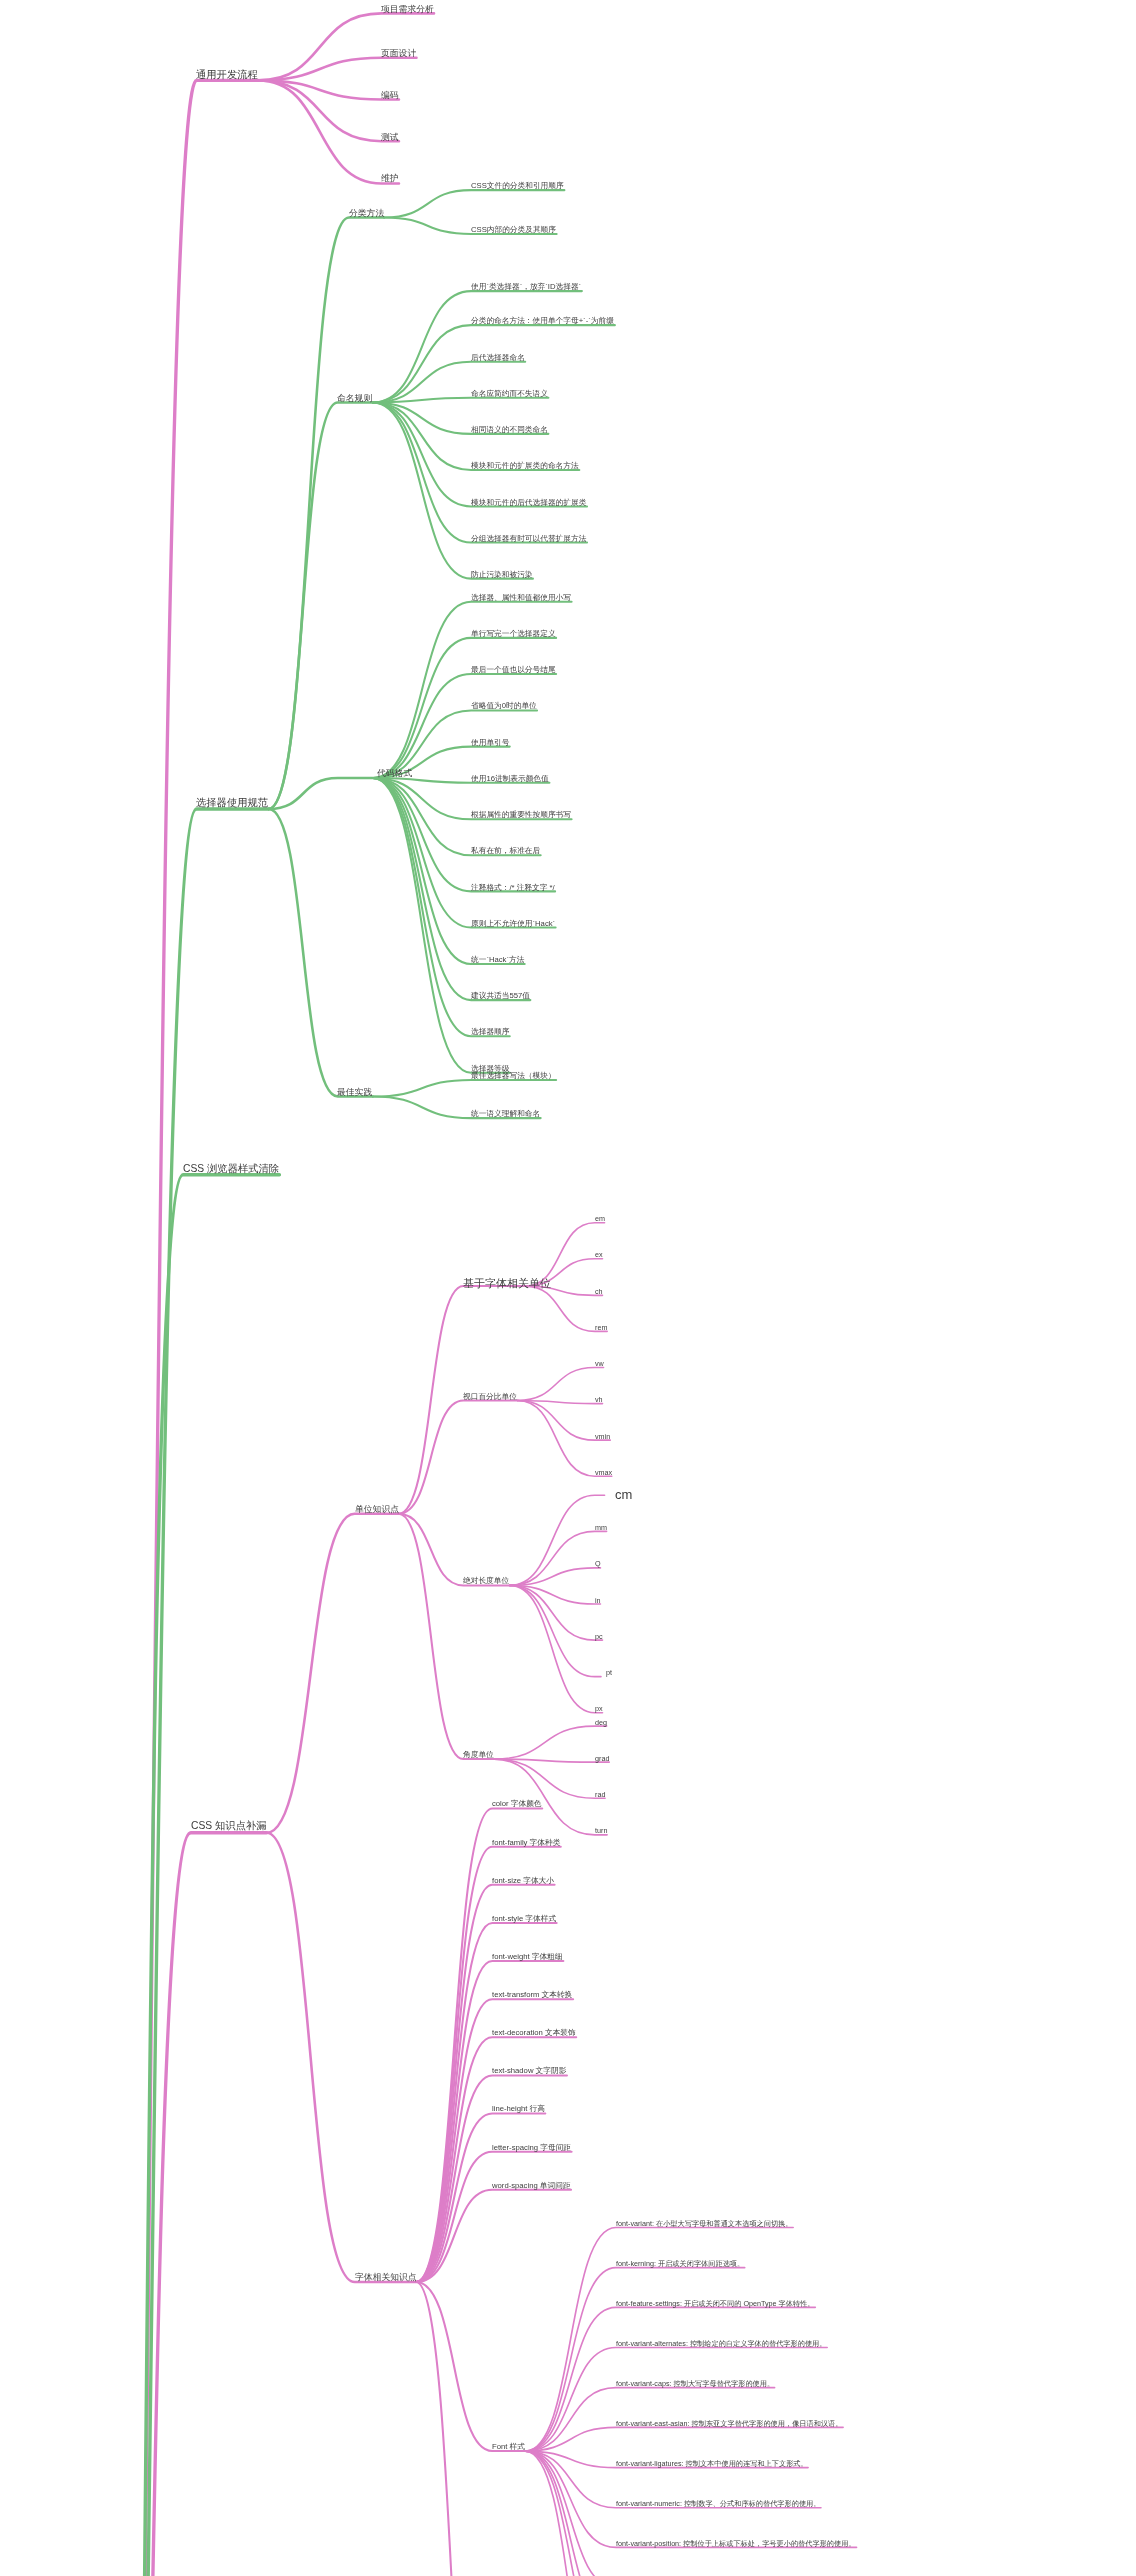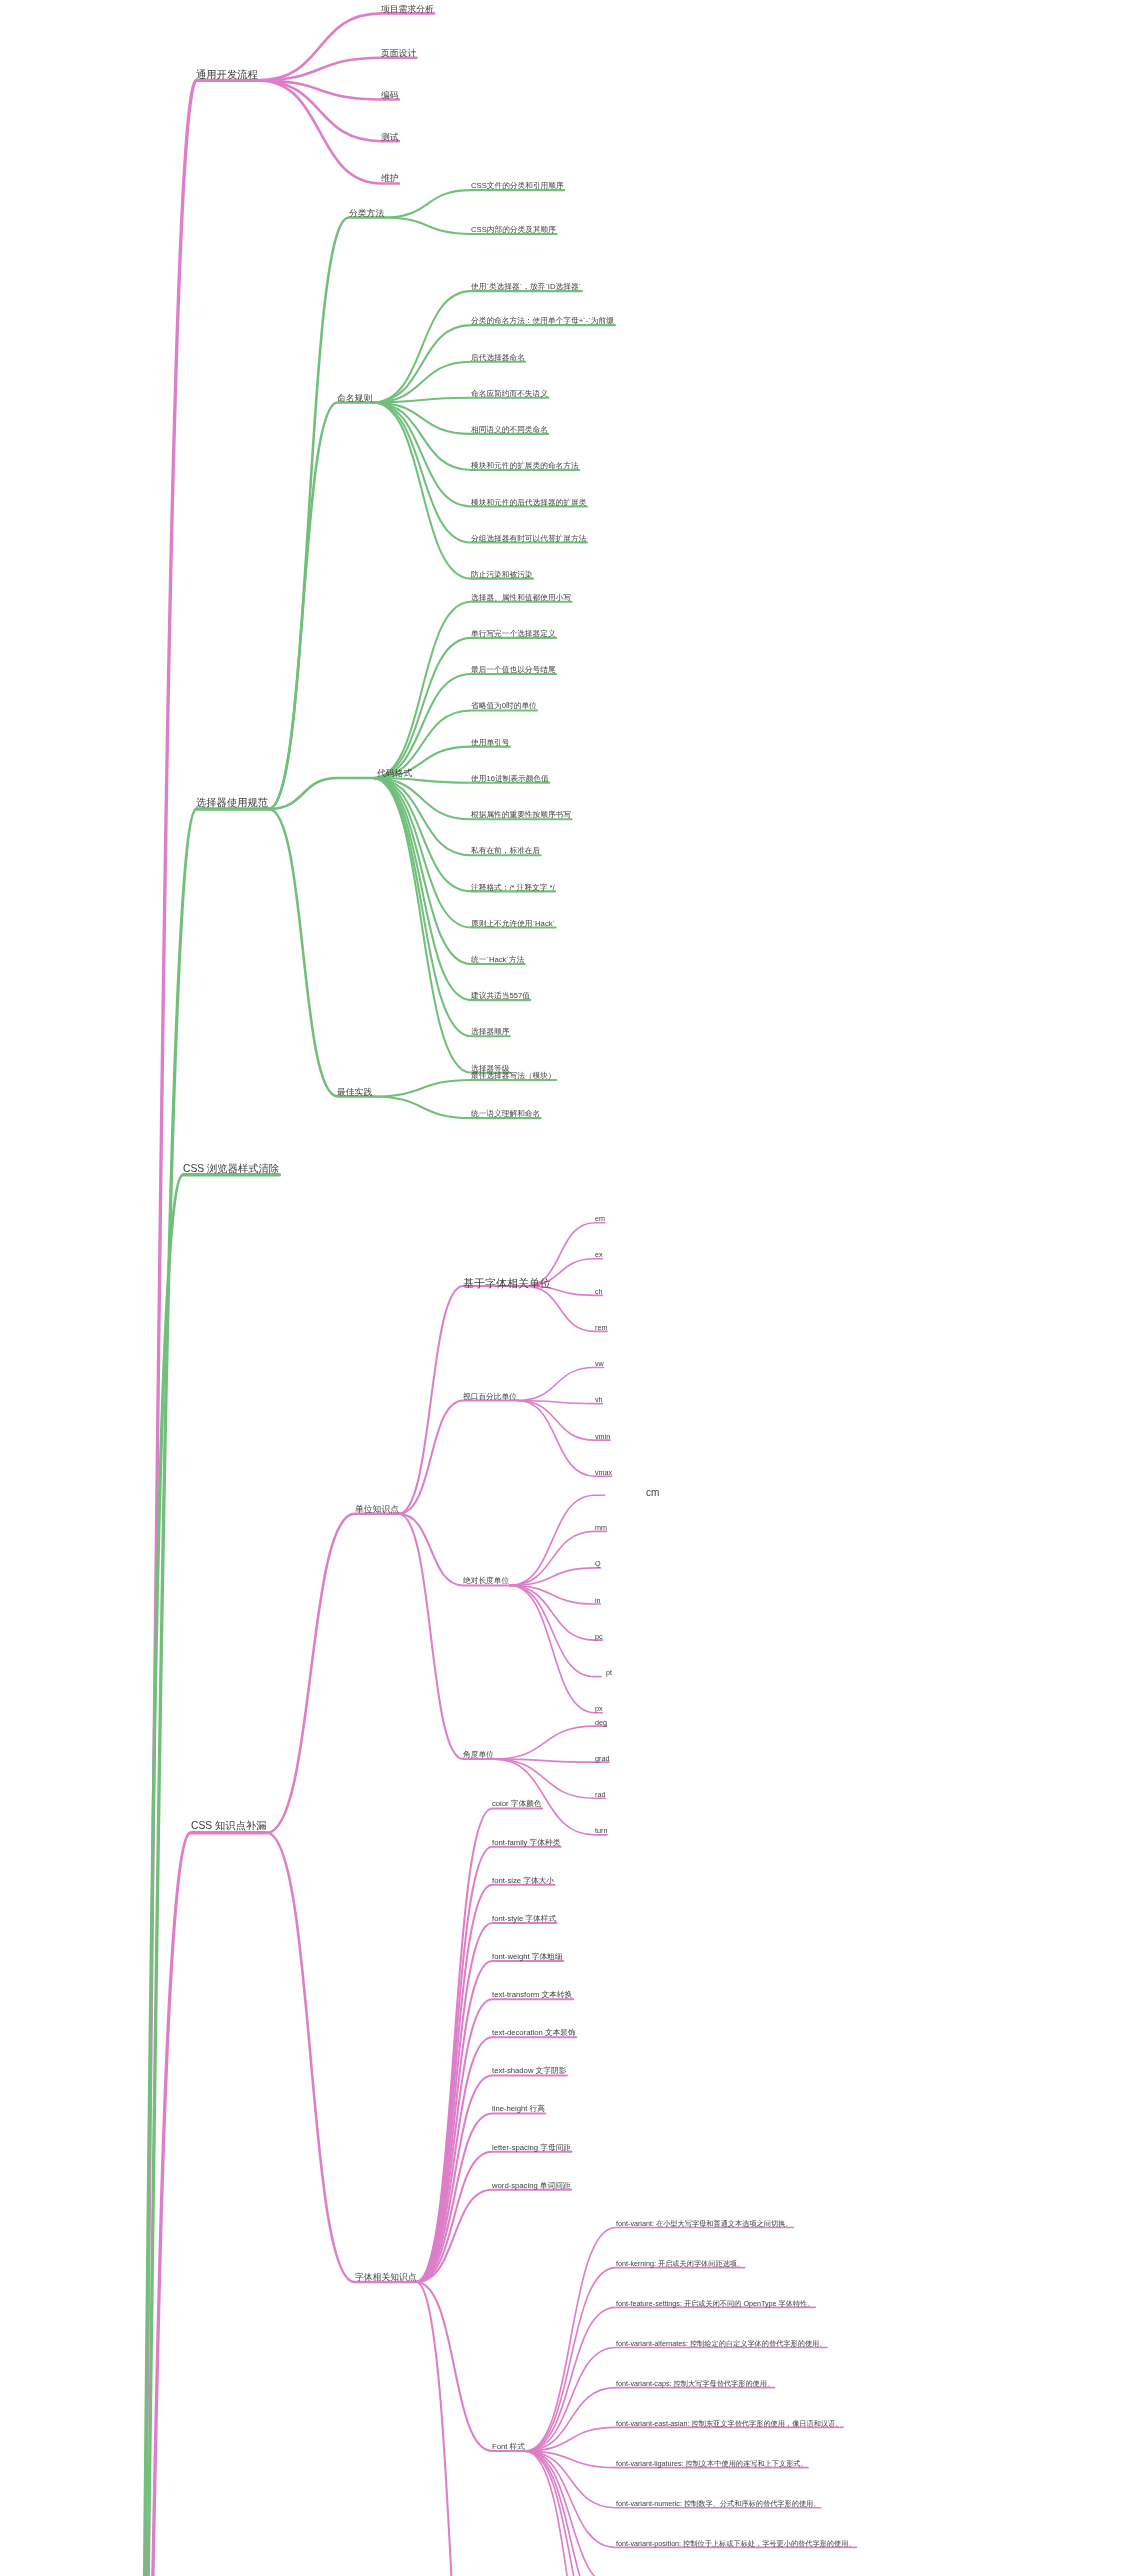--- a/index.html
+++ b/index.html
@@ -177,21 +177,21 @@
   <div class="node lvl4" style="left: 595px; top: 1287px; font-size: 7.2px;">ch</div>
   <div class="node lvl4" style="left: 595px; top: 1323px; font-size: 7.2px;">rem</div>
 
   <div class="node lvl3" style="left: 463px; top: 1392px; font-size: 7.7px;">视口百分比单位</div>
   <div class="node lvl4" style="left: 595px; top: 1359px; font-size: 7.2px;">vw</div>
   <div class="node lvl4" style="left: 595px; top: 1395px; font-size: 7.2px;">vh</div>
   <div class="node lvl4" style="left: 595px; top: 1432px; font-size: 7.2px;">vmin</div>
   <div class="node lvl4" style="left: 595px; top: 1468px; font-size: 7.2px;">vmax</div>
 
   <div class="node lvl3" style="left: 463px; top: 1576px; font-size: 7.7px;">绝对长度单位</div>
-  <div class="node lvl4" style="left: 626px; top: 1487px; font-size: 10px; padding-left: 20px;">cm</div>
+  <div class="node lvl4" style="left: 595px; top: 1487px; font-size: 13px; padding-left: 20px;">cm</div>
   <div class="node lvl4" style="left: 595px; top: 1523px; font-size: 7.2px;">mm</div>
   <div class="node lvl4" style="left: 595px; top: 1559px; font-size: 7.2px;">Q</div>
   <div class="node lvl4" style="left: 595px; top: 1596px; font-size: 7.2px;">in</div>
   <div class="node lvl4" style="left: 595px; top: 1632px; font-size: 7.2px;">pc</div>
   <div class="node lvl4" style="left: 606px; top: 1668px; font-size: 7.2px;">pt</div>
   <div class="node lvl4" style="left: 595px; top: 1704px; font-size: 7.2px;">px</div>
 
   <div class="node lvl3" style="left: 463px; top: 1750px; font-size: 7.7px;">角度单位</div>
   <div class="node lvl4" style="left: 595px; top: 1718px; font-size: 7.2px;">deg</div>
   <div class="node lvl4" style="left: 595px; top: 1754px; font-size: 7.2px;">grad</div>

